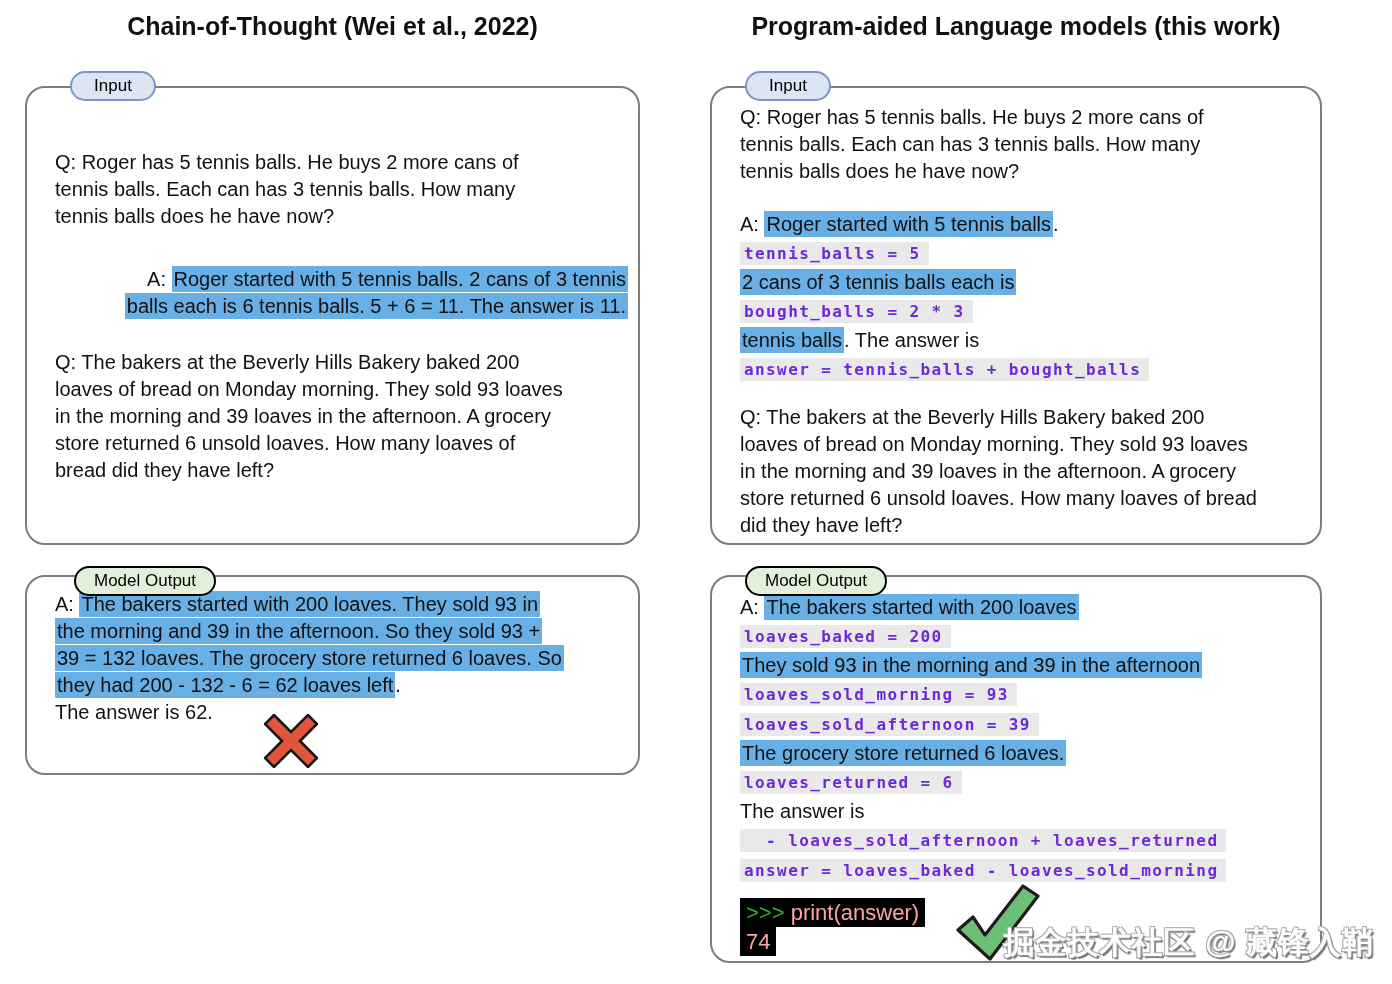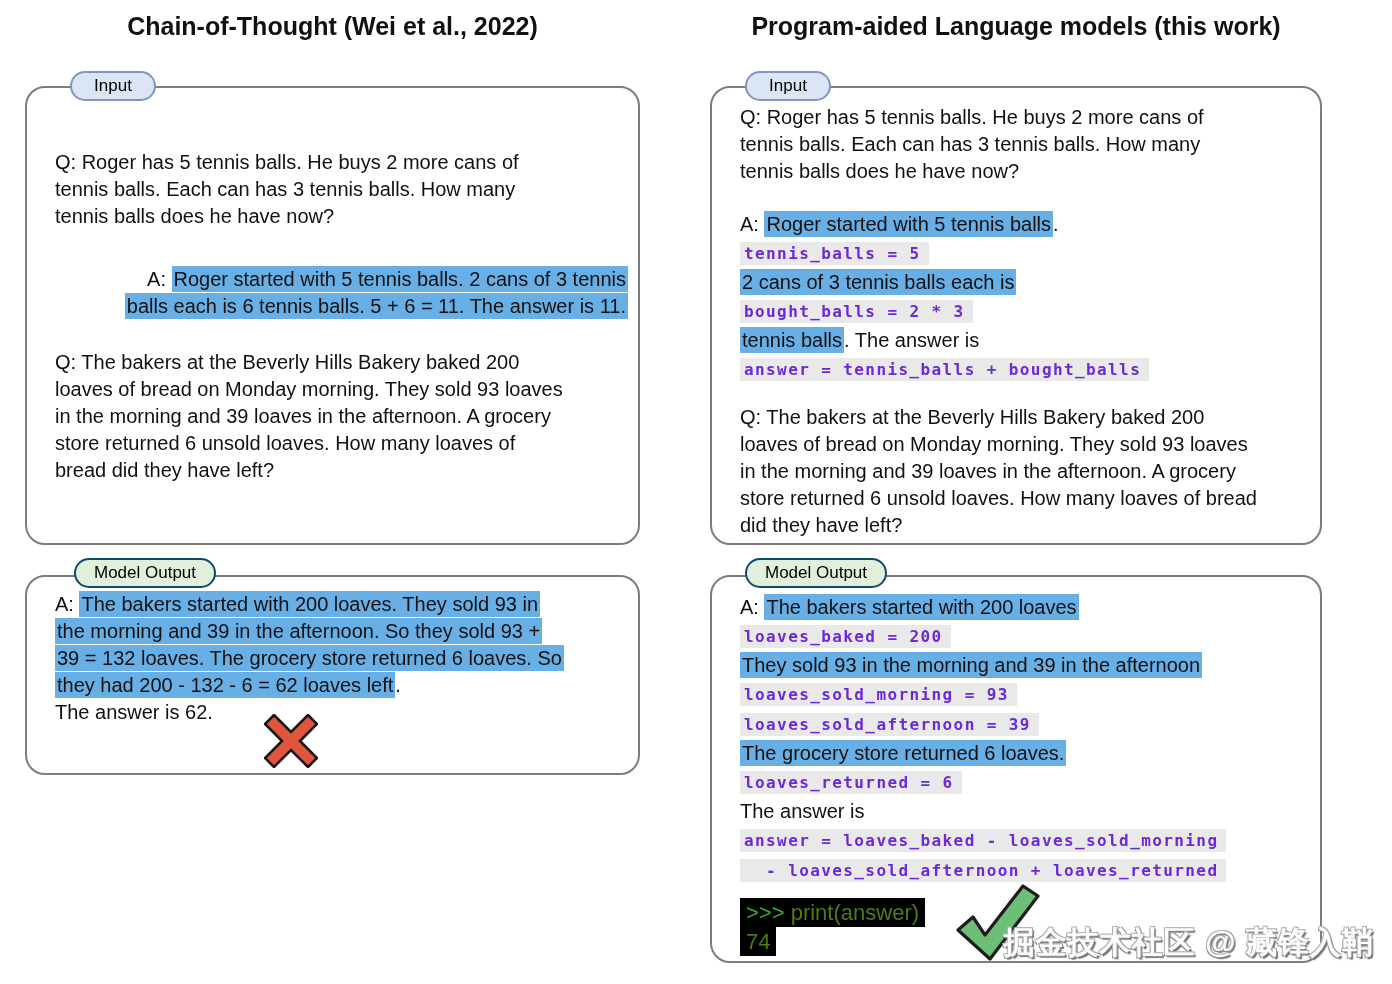--- a/index.html
+++ b/index.html
@@ -12,40 +12,40 @@
 
   .box{position:absolute;background:#fff;border:2px solid #7d7d7d;border-radius:20px;box-sizing:border-box;z-index:1;}
   #left-input-box  {left:25px; top:86px; width:615px; height:459px;}
   #left-output-box {left:25px; top:575px;width:615px; height:200px;padding-left:10px;}
   #right-input-box {left:710px;top:86px; width:612px; height:459px;}
   #right-output-box{left:710px;top:575px;width:612px; height:388px;}
 
   .chip{position:absolute;z-index:3;height:30px;border-radius:16px;box-sizing:border-box;
         display:flex;align-items:center;justify-content:center;font-size:17px;color:#000;}
   .chip-input {background:#dbe5f3;border:2px solid #7e96c6;}
-  .chip-output{background:#e2efda;border:2px solid #0c4a6e;}
+  .chip-output{background:#e2efda;border:2px solid #000000;margin-top:8px;}
   #left-input-chip  {left:70px; top:71px; width:86px;}
   #left-output-chip {left:74px; top:558px;width:142px;}
   #right-input-chip {left:745px;top:71px; width:86px;}
   #right-output-chip{left:745px;top:558px;width:142px;}
 
   .blk{position:absolute;left:28px;right:10px;}
   .tl{font-size:20px;white-space:pre;}
   .l27{line-height:27px;}
   .l28{line-height:28px;}
 
   .hl{background:#68afe6;padding:2px 2px;}
   .code{font-family:"DejaVu Sans Mono","Liberation Mono",monospace;font-weight:bold;
         color:#6d28d9;background:#e9e9e9;font-size:16px;letter-spacing:1.4px;
         padding:2px 8px 2px 4px;white-space:pre;}
 
   .term-line{font-size:22px;line-height:29px;white-space:pre;}
   .term-bg{background:#000;padding:2px 6px;}
   .term-prompt{color:#2fae2f;}
-  .term-text{color:#4d7c0f;}
+  .term-text{color:#fca5a5;}
 
   .mark{position:absolute;z-index:2;}
   #cross-mark{left:237px;top:137px;}
   #check-mark{left:240px;top:306px;}
 
   #watermark{position:absolute;right:18px;top:922px;z-index:10;font-weight:bold;
              font-size:31px;letter-spacing:1px;color:#fdfdfd;
              text-shadow:-1px -1px 0 #b5b5b5, 1px -1px 0 #a5a5a5,
                          -1px 1px 0 #8d8d8d, 2px 2px 1px #777;}
 </style>
@@ -120,22 +120,22 @@
 <div class="box" id="right-output-box">
   <div class="blk" style="top:16px;">
     <div class="tl l28"><span>A: </span><span class="hl">The bakers started with 200 loaves</span></div>
     <div class="tl l28"><span class="code">loaves_baked = 200</span></div>
     <div class="tl l28"><span class="hl">They sold 93 in the morning and 39 in the afternoon</span></div>
     <div class="tl l28"><span class="code">loaves_sold_morning = 93</span></div>
     <div class="tl l28"><span class="code">loaves_sold_afternoon = 39</span></div>
     <div class="tl l28"><span class="hl">The grocery store returned 6 loaves.</span></div>
     <div class="tl l28"><span class="code">loaves_returned = 6</span></div>
     <div class="tl l28">The answer is</div>
+    <div class="tl l28"><span class="code">  - loaves_sold_afternoon + loaves_returned</span></div>
     <div class="tl l28"><span class="code">answer = loaves_baked - loaves_sold_morning</span></div>
-    <div class="tl l28"><span class="code">  - loaves_sold_afternoon + loaves_returned</span></div>
   </div>
   <div class="blk" style="top:321px;">
     <div class="term-line"><span class="term-bg"><span class="term-prompt">&gt;&gt;&gt;</span><span class="term-text"> print(answer)</span></span></div>
     <div class="term-line"><span class="term-bg"><span class="term-text">74</span></span></div>
   </div>
   <div class="mark" id="check-mark">
     <svg width="90" height="80" viewBox="0 0 90 80">
       <path d="M6,47 L21,34 L33,52 L71,3 L86,13 L38,76 Z" fill="#6dbe76" stroke="#1c1c1c" stroke-width="3.2" stroke-linejoin="round"></path>
     </svg>
   </div>

